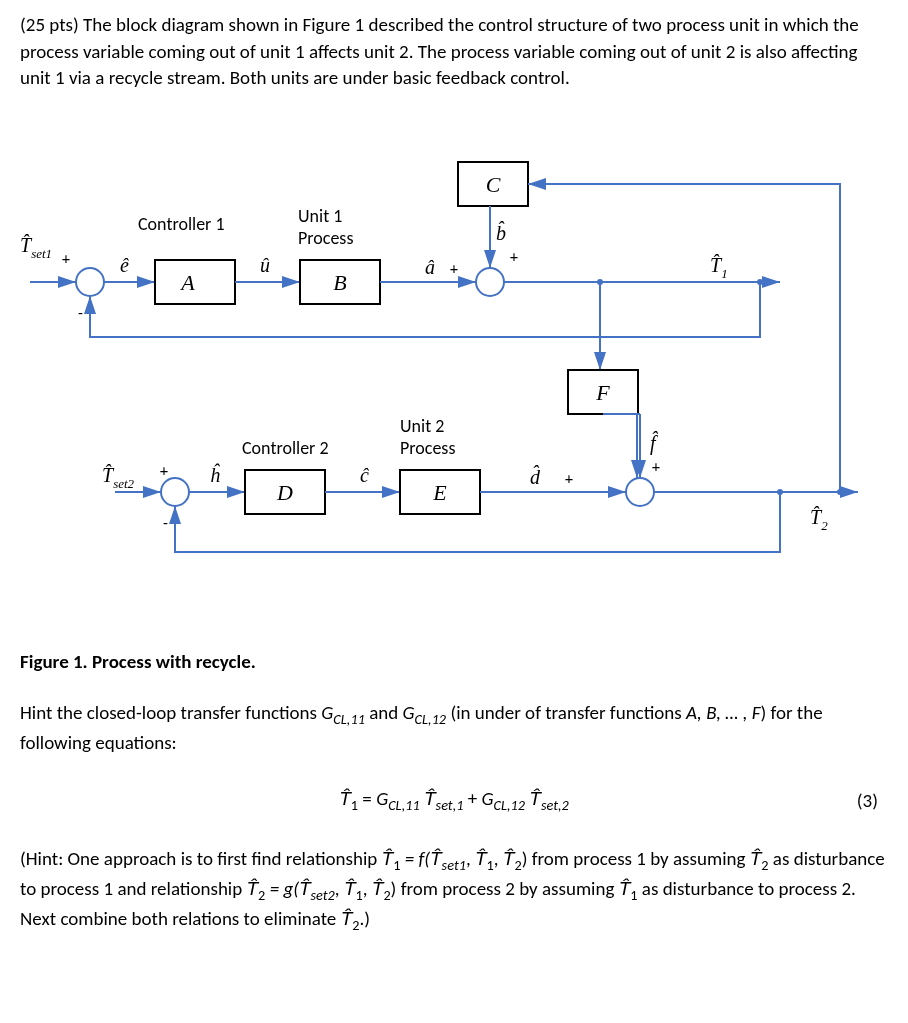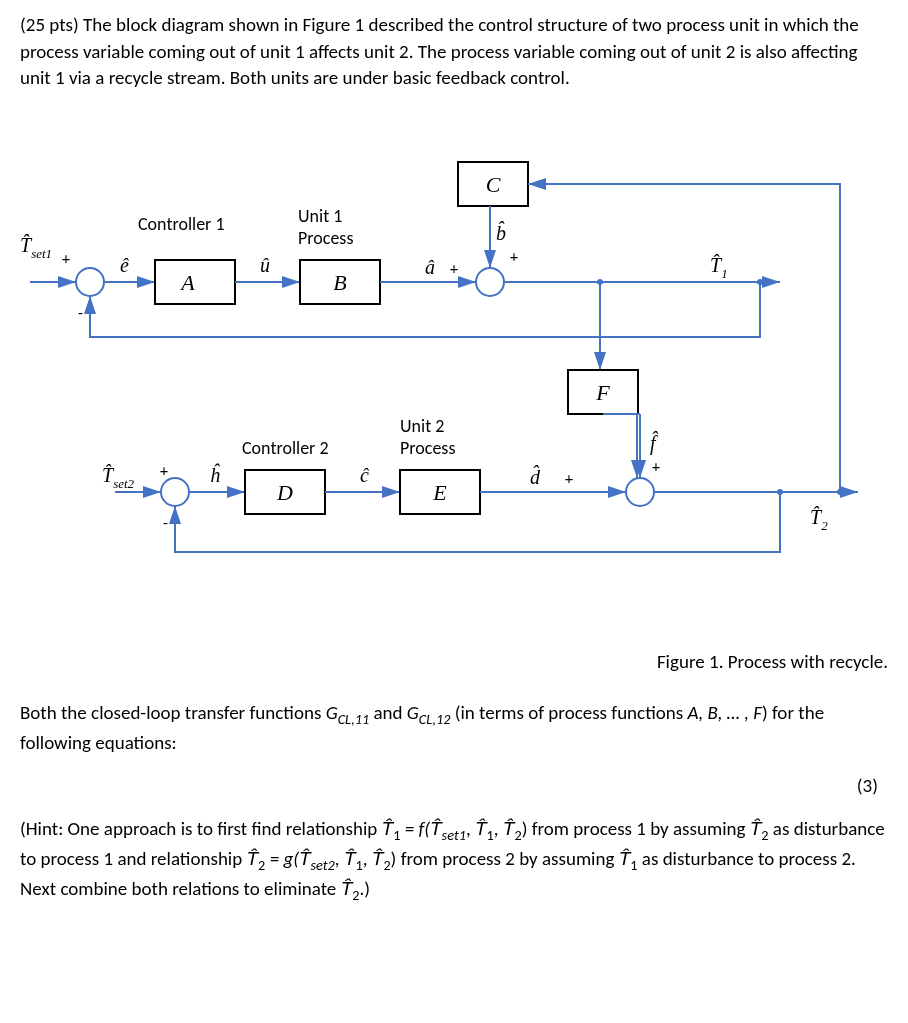--- a/index.html
+++ b/index.html
@@ -14,22 +14,23 @@
       box-sizing: border-box;
     }
     .problem-text {
       margin-bottom: 40px;
     }
     .diagram-container {
       width: 100%;
       margin: 20px 0 30px 0;
     }
     .figure-caption {
-      text-align: right;
+      text-align: left;
       margin: 18px 0 24px 0;
+      font-weight: bold;
     }
     .find-text {
       margin-bottom: 30px;
     }
     .equation-row {
       display: flex;
       align-items: center;
       justify-content: center;
       position: relative;
       margin: 30px 0;
@@ -179,22 +180,25 @@
 
     <circle cx="820" cy="360" r="3" fill="#4472C4"></circle>
     <polyline points="820,360 820,52 508,52" fill="none" stroke="#4472C4" stroke-width="2" marker-end="url(#arrow)"></polyline>
 
   </svg>
 </div>
 
 <div class="figure-caption">Figure 1.  Process with recycle.</div>
 
 <div class="find-text">
-  <span>Both the closed-loop transfer functions </span><span class="italic">G</span><span class="italic sub">CL,11</span><span> and </span><span class="italic">G</span><span class="italic sub">CL,12</span><span> (in terms of process functions </span><span class="italic">A, B, … , F</span><span>) for the following equations:</span>
+  <span>Hint the closed-loop transfer functions </span><span class="italic">G</span><span class="italic sub">CL,11</span><span> and </span><span class="italic">G</span><span class="italic sub">CL,12</span><span> (in under of transfer functions </span><span class="italic">A, B, … , F</span><span>) for the following equations:</span>
 </div>
 
 <div class="equation-row">
+  <div>
+    <span class="italic">T̂</span><span class="sub">1</span><span> = </span><span class="italic">G</span><span class="italic sub">CL,11</span><span> </span><span class="italic">T̂</span><span class="italic sub">set,1</span><span> +  </span><span class="italic">G</span><span class="italic sub">CL,12</span><span> </span><span class="italic">T̂</span><span class="italic sub">set,2</span>
+  </div>
   <div class="equation-number">(3)</div>
 </div>
 
 <div class="hint-text">
   <span>(Hint:  One approach is to first find relationship </span><span class="italic">T̂</span><span class="sub">1</span><span class="italic"> = f(</span><span class="italic">T̂</span><span class="italic sub">set1</span><span>, </span><span class="italic">T̂</span><span class="sub">1</span><span>, </span><span class="italic">T̂</span><span class="sub">2</span><span>)</span><span> from process 1 by assuming </span><span class="italic">T̂</span><span class="sub">2</span><span> as disturbance to process 1 and relationship </span><span class="italic">T̂</span><span class="sub">2</span><span class="italic"> = g(</span><span class="italic">T̂</span><span class="italic sub">set2</span><span>, </span><span class="italic">T̂</span><span class="sub">1</span><span>, </span><span class="italic">T̂</span><span class="sub">2</span><span>)</span><span> from process 2 by assuming </span><span class="italic">T̂</span><span class="sub">1</span><span> as disturbance to process 2.  Next combine both relations to eliminate </span><span class="italic">T̂</span><span class="sub">2</span><span>.)</span>
 </div>
 
 </body></html>

